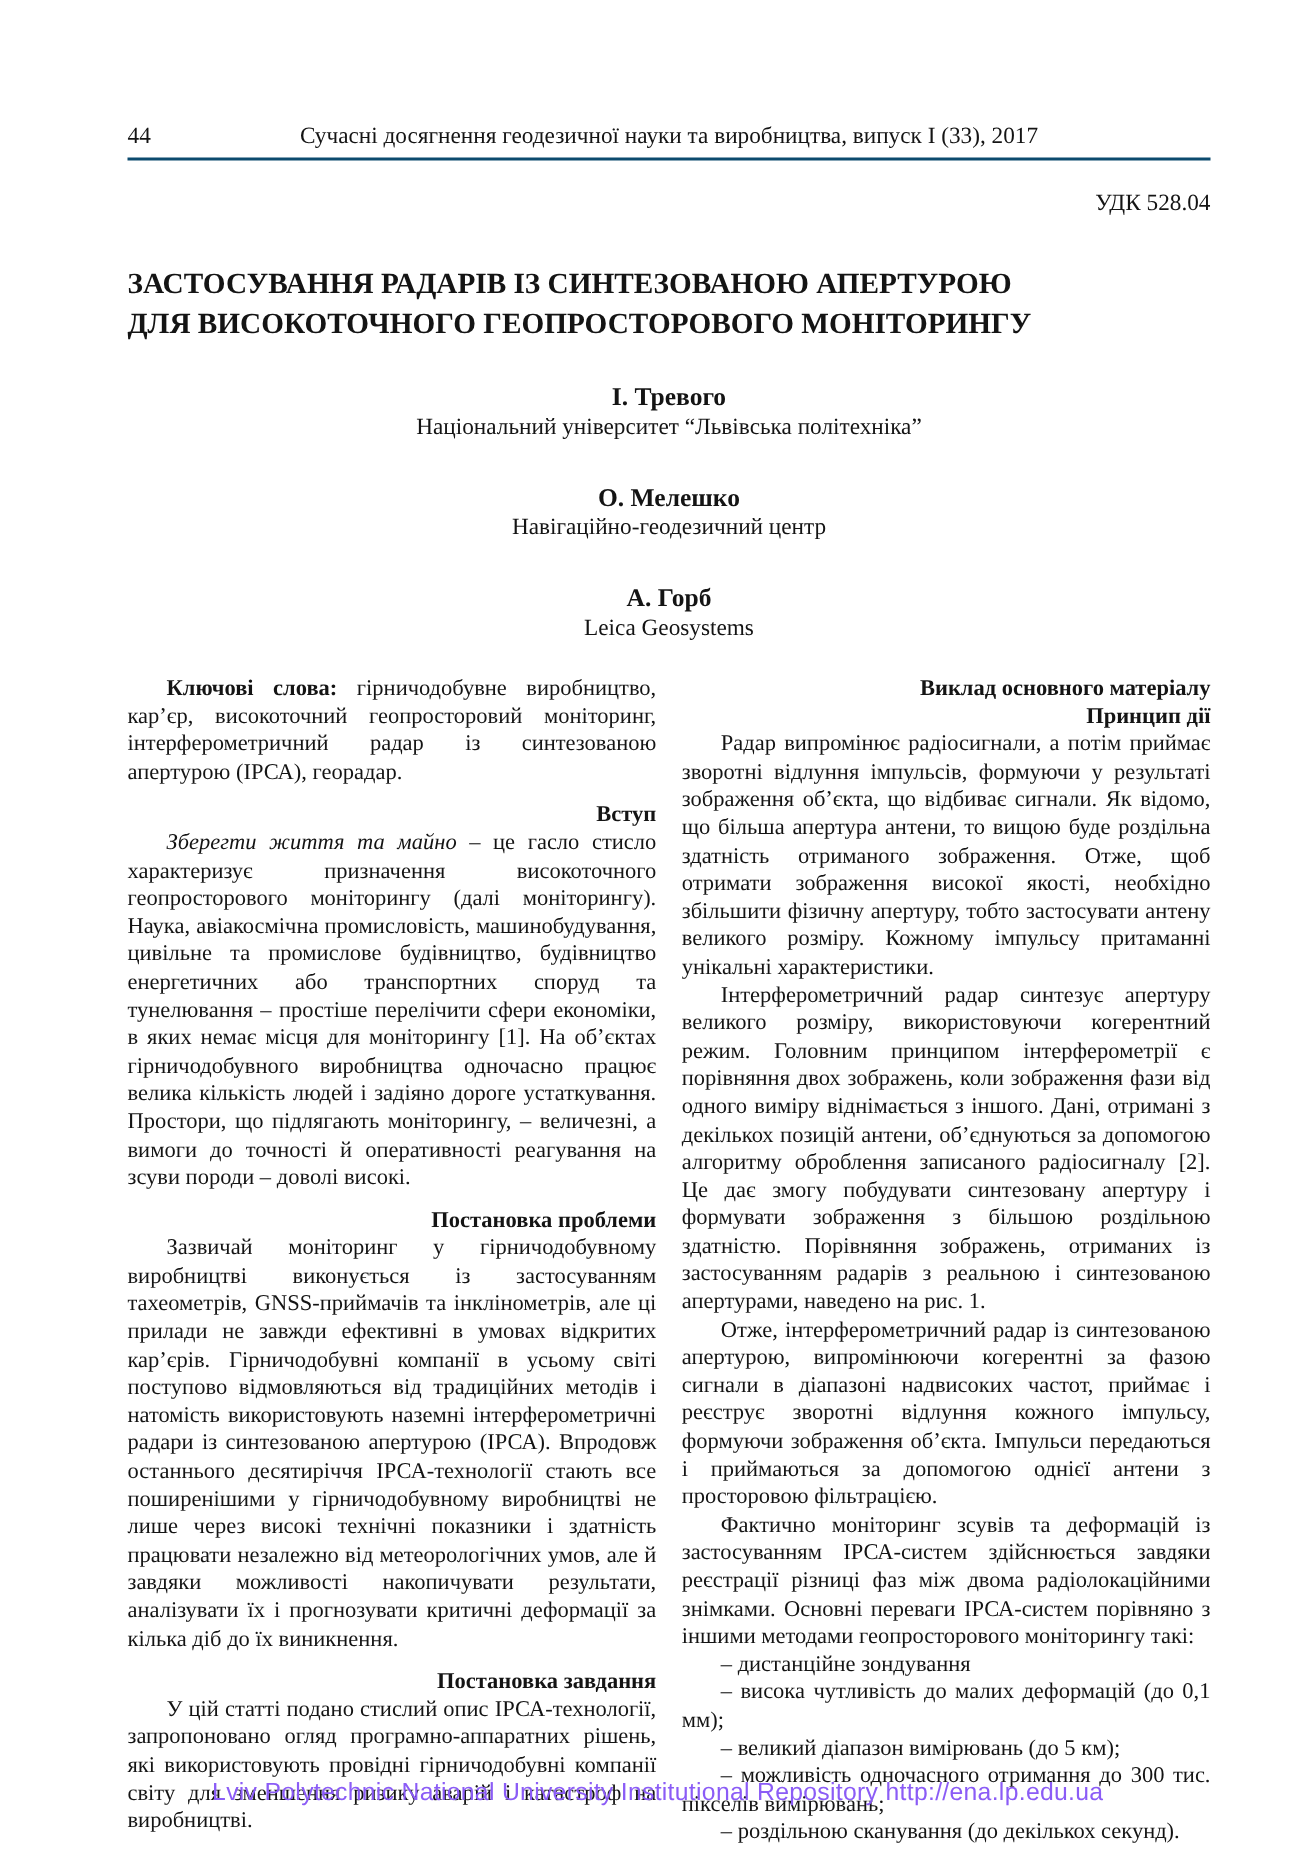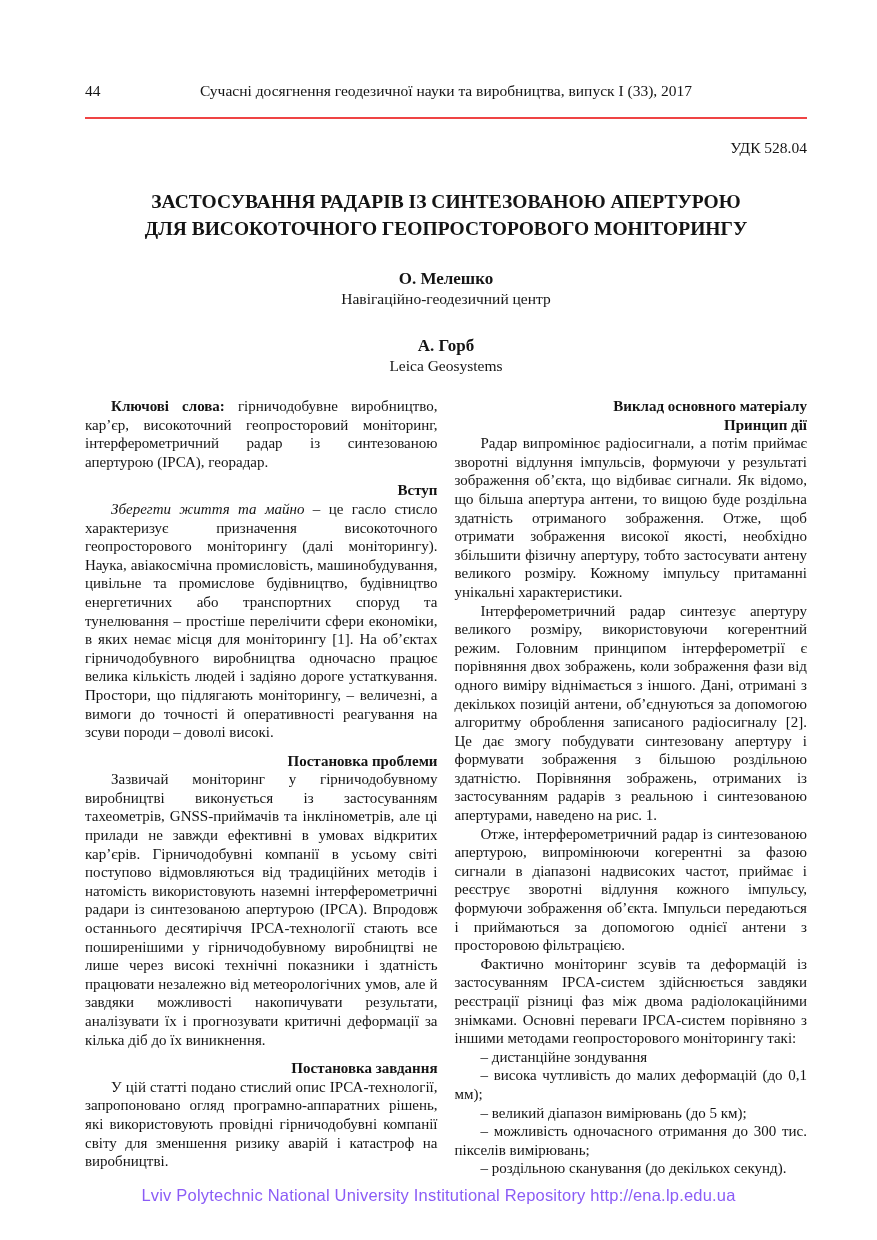--- a/index.html
+++ b/index.html
@@ -19,38 +19,38 @@
     left: 85px;
     top: 0;
     width: 722px;
   }
   
   .running-head {
     margin-top: 82px;
     position: relative;
     text-align: center;
     font-size: 15.5px;
-    padding-bottom: 17px;
-    border-bottom: 2px solid #ef4444;
+    padding-bottom: 5px;
+    border-bottom: 2px solid #0c4a6e;
   }
   .running-head .pagenum {
     position: absolute;
     left: 0;
     top: 0;
   }
   
   .udc {
     margin-top: 20px;
     font-size: 15.5px;
     text-align: right;
   }
   
   .article-title {
     margin-top: 31px;
-    text-align: center;
+    text-align: left;
     font-size: 19.5px;
     font-weight: bold;
     line-height: 27px;
   }
   
   .author-block { text-align: center; }
   .author-block .author-name {
     font-weight: bold;
     font-size: 17px;
     line-height: 20px;
@@ -107,20 +107,24 @@
       <span>Сучасні досягнення геодезичної науки та виробництва,  випуск І (33), 2017</span>
     </div>
 
     <div class="udc">УДК 528.04</div>
 
     <div class="article-title">
       <div>ЗАСТОСУВАННЯ РАДАРІВ ІЗ СИНТЕЗОВАНОЮ АПЕРТУРОЮ</div>
       <div>ДЛЯ ВИСОКОТОЧНОГО ГЕОПРОСТОРОВОГО МОНІТОРИНГУ</div>
     </div>
 
+    <div class="author-block first">
+      <div class="author-name">І. Тревого</div>
+      <div class="author-affiliation">Національний університет “Львівська політехніка”</div>
+    </div>
     <div class="author-block next">
       <div class="author-name">О. Мелешко</div>
       <div class="author-affiliation">Навігаційно-геодезичний центр</div>
     </div>
     <div class="author-block next">
       <div class="author-name">А. Горб</div>
       <div class="author-affiliation">Leica Geosystems</div>
     </div>
 
     <div class="columns">

